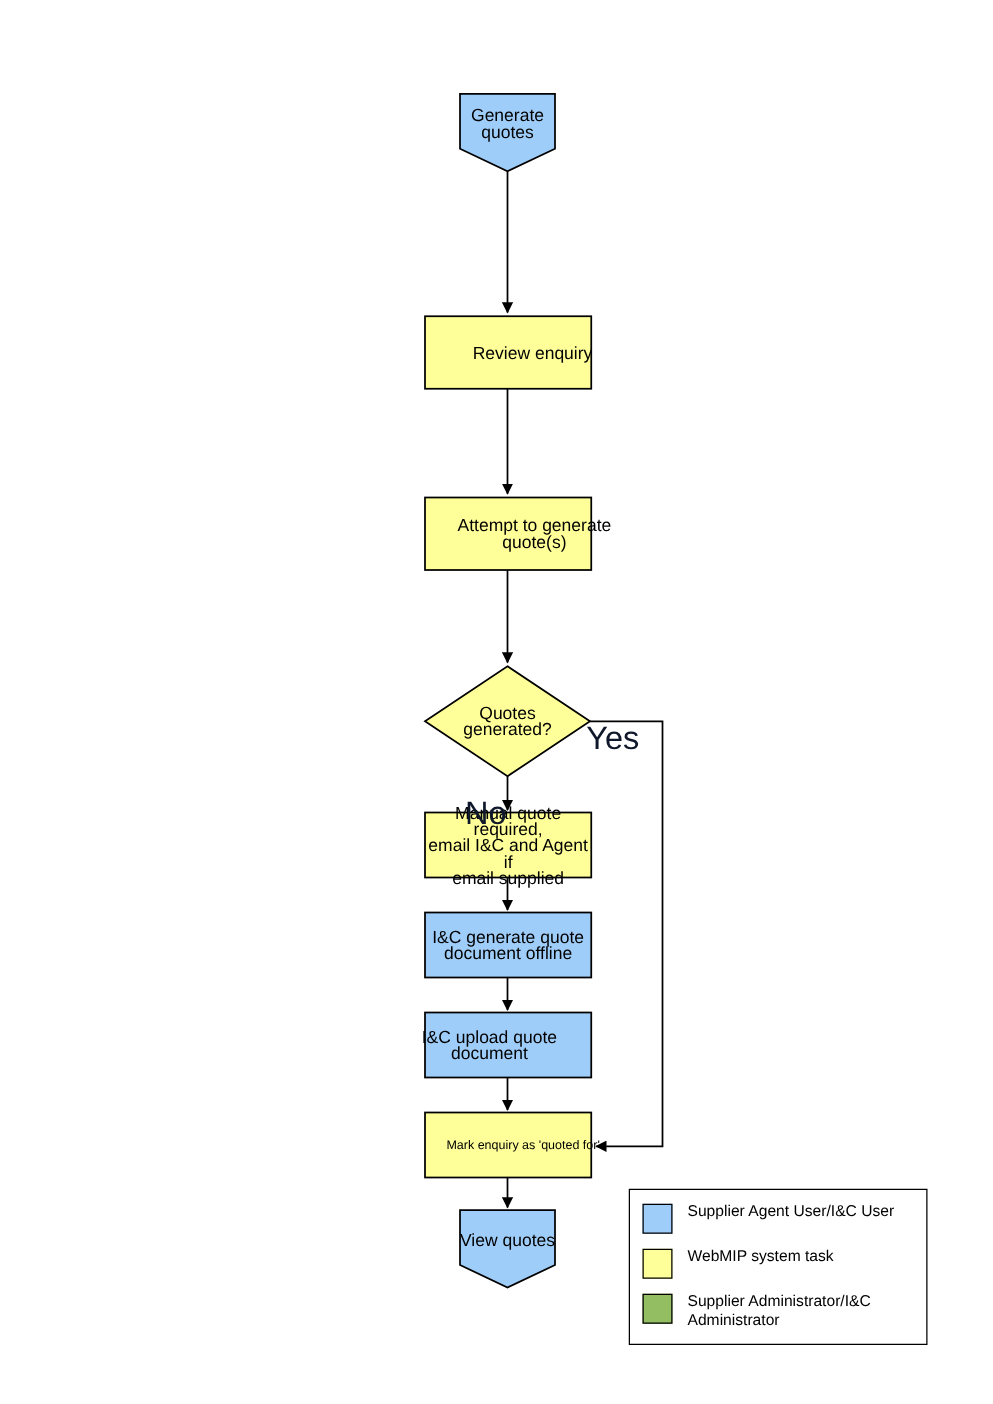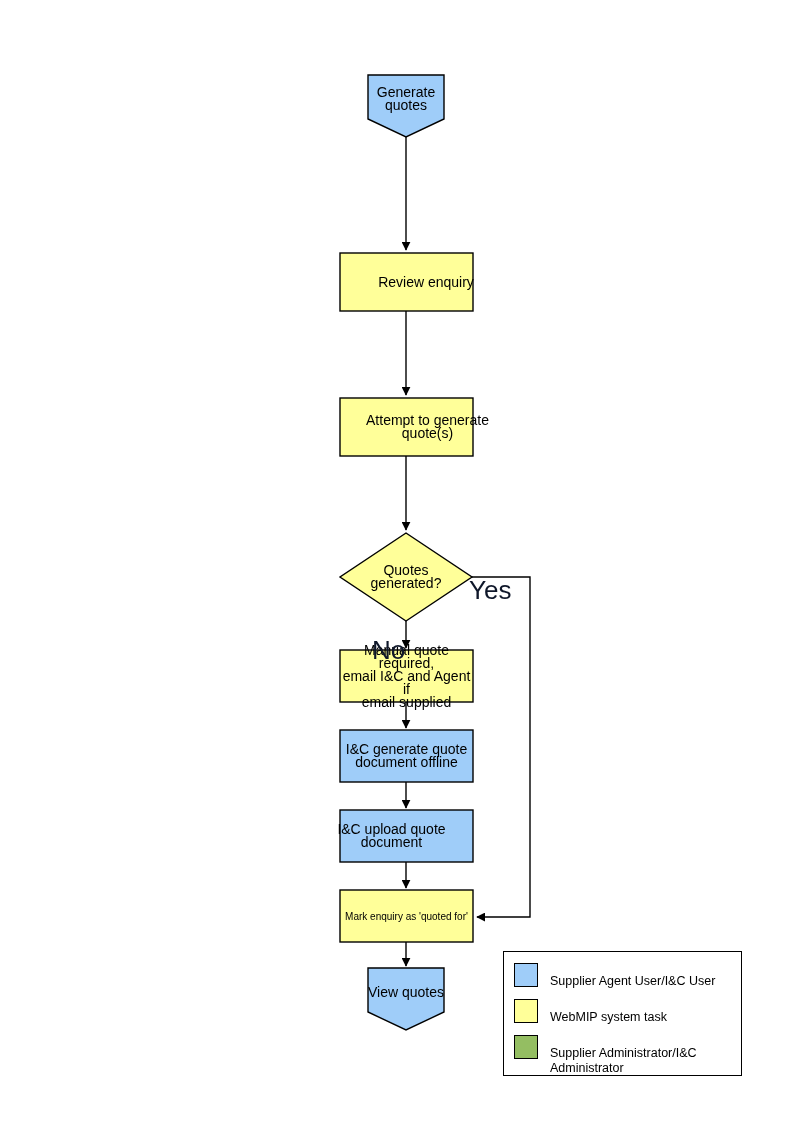--- a/index.html
+++ b/index.html
@@ -66,21 +66,20 @@
     flex: 0 0 auto;
     margin-top: 1px;
   }
   .legend-text {
     margin-left: 12px;
     font-family: "Liberation Sans", sans-serif;
     font-size: 12.5px;
     line-height: 15px;
     color: #000000;
     white-space: pre-line;
-    margin-top: 12px;
   }
 </style>
 </head>
 <body>
 
 <svg id="flow-canvas" viewBox="0 0 794 1123" xmlns="http://www.w3.org/2000/svg">
   <defs>
     <marker id="arrowhead" markerWidth="9" markerHeight="9" refX="8.2" refY="4.5" orient="auto" markerUnits="userSpaceOnUse">
       <path d="M 0 0 L 9 4.5 L 0 9 z" fill="#000000"></path>
     </marker>
@@ -133,21 +132,21 @@
 <div class="node-label" style="left:340px; top:650px; width:133px; height:52px;">Manual quote required,
 email I&amp;C and Agent if
 email supplied</div>
 
 <div class="node-label" style="left:340px; top:730px; width:133px; height:52px;">I&amp;C generate quote
 document offline</div>
 
 <div class="node-label" style="left:325px; top:810px; width:133px; height:52px;">I&amp;C upload quote
 document</div>
 
-<div class="node-label" style="left:340px; top:890px; width:133px; height:52px; font-size:10px;">Mark enquiry as 'quoted for'</div>
+<div class="node-label" style="left:340px; top:890px; width:133px; height:52px; font-size:10px;padding-left:12px;">Mark enquiry as 'quoted for'</div>
 
 <div class="node-label" style="left:368px; top:968px; width:76px; height:48px;">View quotes</div>
 
 <div class="branch-label" style="left:469px; top:576px;">Yes</div>
 
 <div class="branch-label" style="left:372px; top:620px;margin-top:16px;">No</div>
 
 <div class="legend-box">
   <div class="legend-row" style="top:10px;">
     <span class="legend-swatch" style="background:#9FCDF9;"></span>

